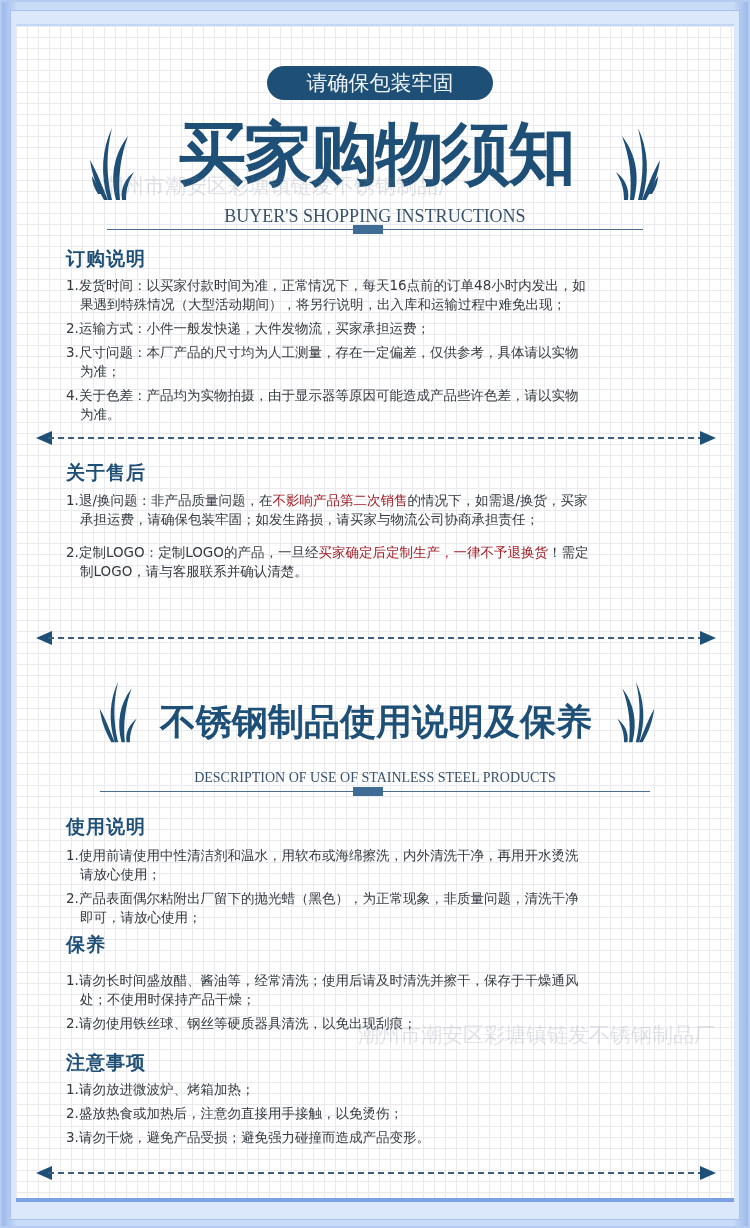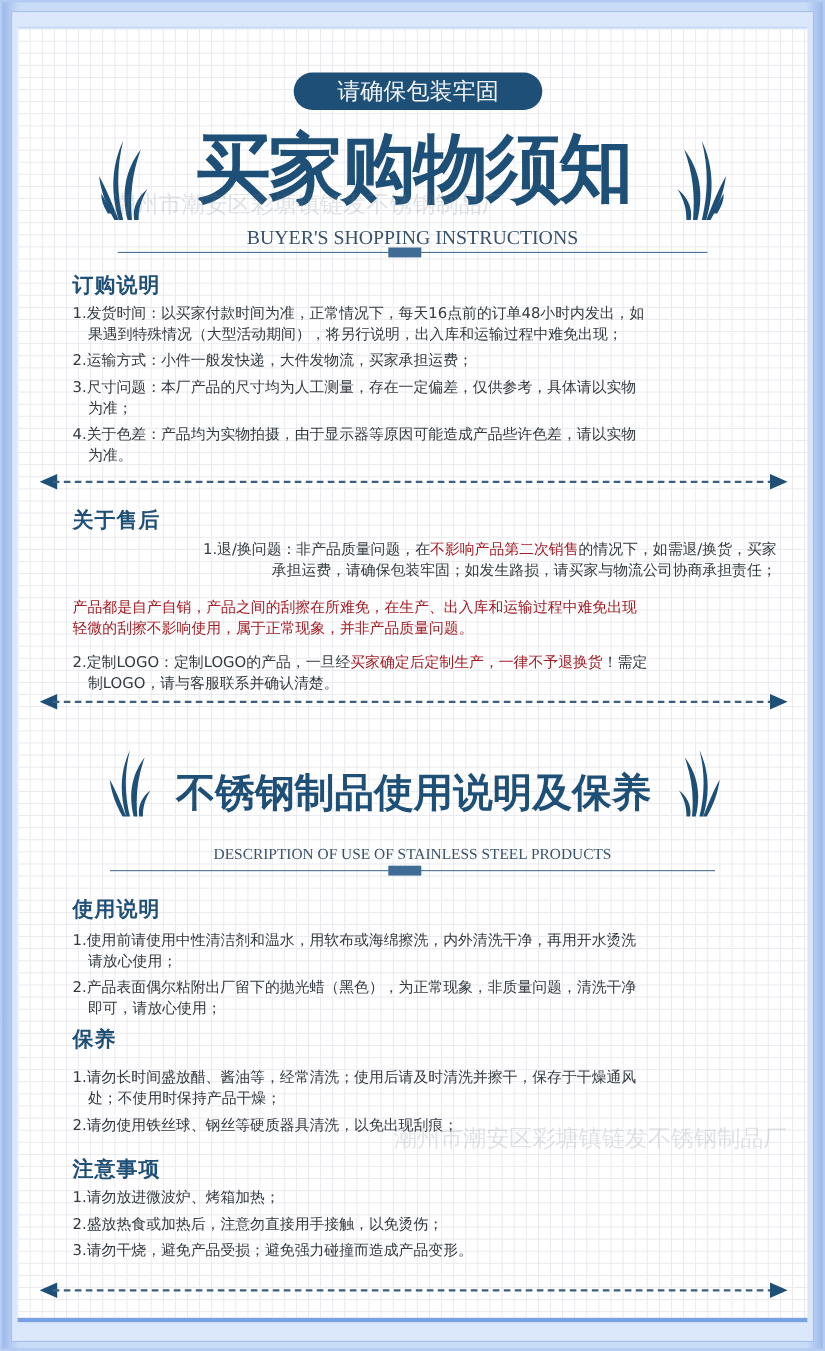--- a/index.html
+++ b/index.html
@@ -145,27 +145,23 @@
   </div>
 
   <div class="abs dash-divider" style="left:20px; top:405px; width:680px;">
     <div class="arrow-l"></div>
     <div class="dash-line"></div>
     <div class="arrow-r"></div>
   </div>
 
   <div class="abs section-title" style="left:50px; top:434px;">关于售后</div>
   <div class="abs" style="left:50px; top:465px; width:640px;">
-    <div class="item" style="margin-bottom:14px;text-align:right;">
+    <div class="item" style="margin-bottom:14px;">
       <span>1.退/换问题：非产品质量问题，在</span><span class="red">不影响产品第二次销售</span><span>的情况下，如需退/换货，买家</span>
       <span class="cont">承担运费，请确保包装牢固；如发生路损，请买家与物流公司协商承担责任；</span>
-    </div>
-    <div class="warn" style="margin-bottom:12px;">
-      <span>产品都是自产自销，产品之间的刮擦在所难免，在生产、出入库和运输过程中难免出现</span><br>
-      <span>轻微的刮擦不影响使用，属于正常现象，并非产品质量问题。</span>
     </div>
     <div class="item">
       <span>2.定制LOGO：定制LOGO的产品，一旦经</span><span class="red">买家确定后定制生产，一律不予退换货</span><span>！需定</span>
       <span class="cont">制LOGO，请与客服联系并确认清楚。</span>
     </div>
   </div>
 
   <div class="abs dash-divider" style="left:20px; top:605px; width:680px;">
     <div class="arrow-l"></div>
     <div class="dash-line"></div>

